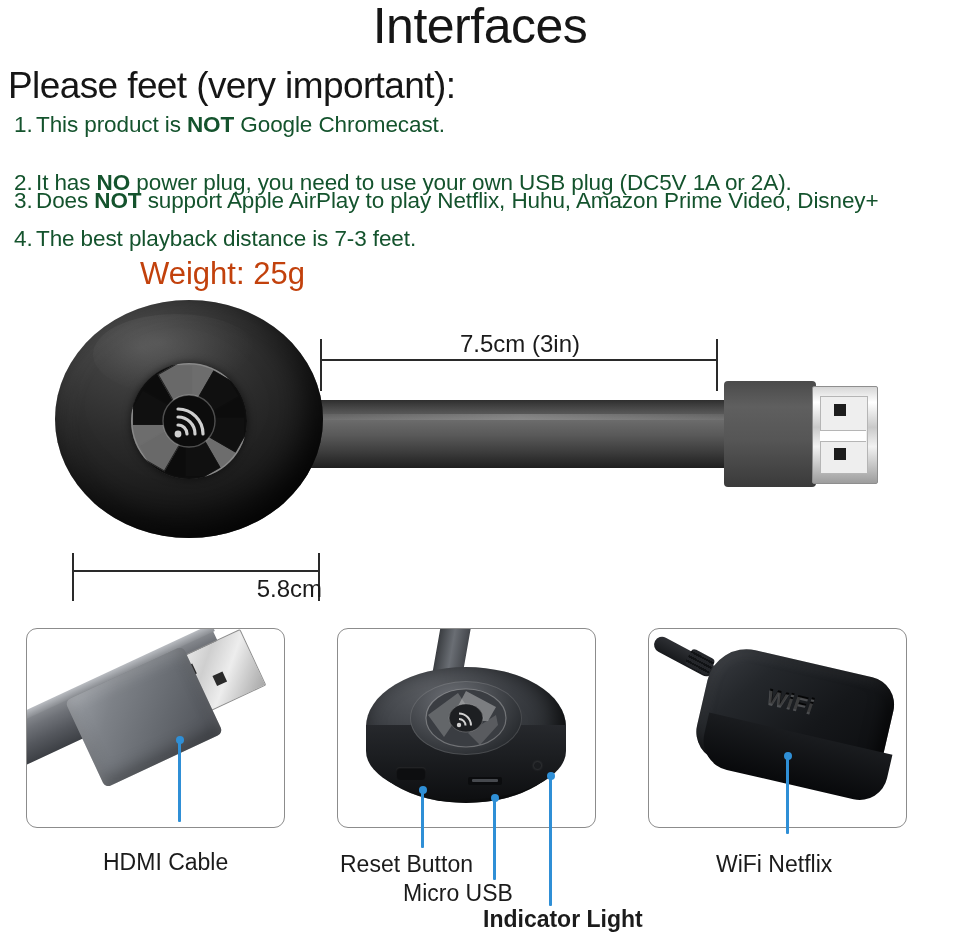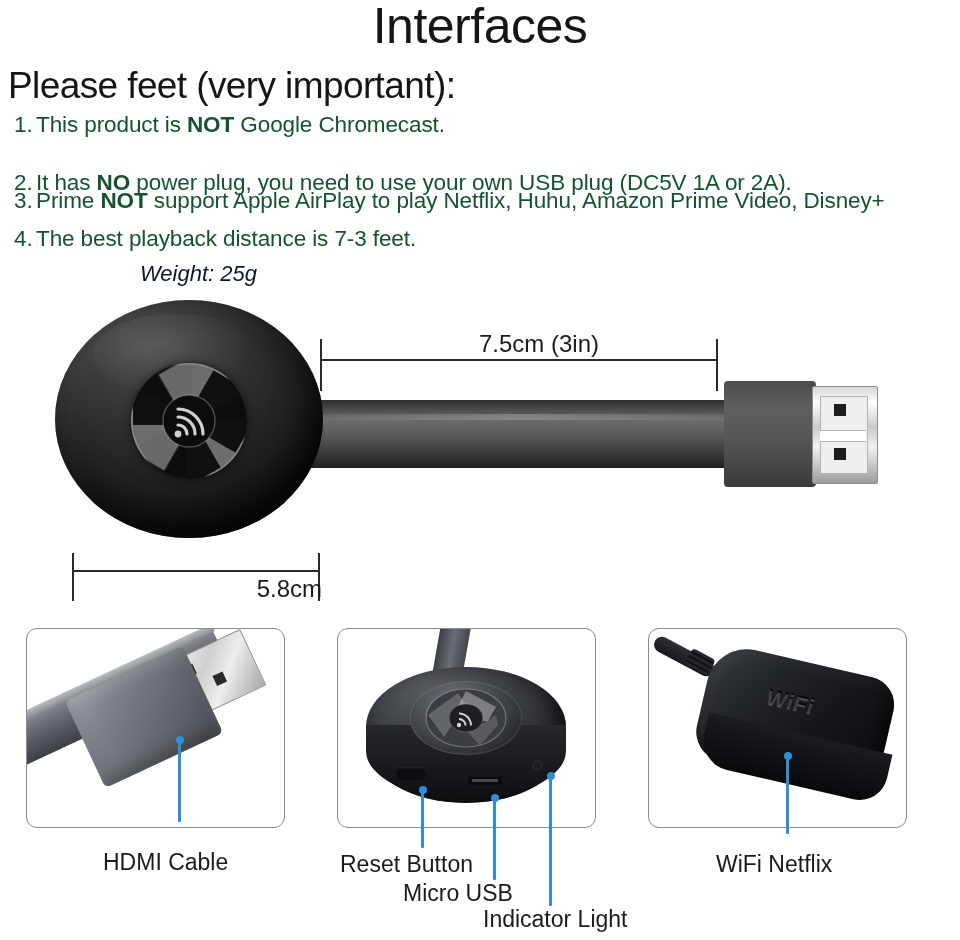--- a/index.html
+++ b/index.html
@@ -30,21 +30,21 @@
   .note-row .num{display:inline-block;min-width:22px;}
   .note-row b{font-weight:700;}
   #note0{top:112px;}
   #note1{top:150px;margin-top:20px;}
   #note2{top:188px;}
   #note3{top:226px;}
 
   
   #weight-label{
     left:140px;top:260px;
-    font-size:22px;line-height:27px;color:#0f172a;white-space:nowrap;font-style:italic;
+    font-size:31px;line-height:27px;color:#c2410c;white-space:nowrap;
   }
 
   
   #disc{
     left:55px;top:300px;width:268px;height:238px;
     border-radius:50%;
     background:
       radial-gradient(ellipse 150% 120% at 32% 20%, #4a4a4a 0%, #2b2b2b 32%, #161616 60%, #0b0b0b 100%);
     box-shadow:inset -12px -14px 34px rgba(0,0,0,.85), inset 8px 8px 26px rgba(255,255,255,.06);
   }
@@ -99,21 +99,21 @@
   .plug-pin{position:absolute;width:12px;height:12px;background:#1c1c1c;}
   #plug-notch{
     left:820px;top:430px;width:46px;height:10px;
     background:#ffffff;border-top:1px solid #b5b5b5;border-bottom:1px solid #b5b5b5;
   }
 
   
   .dim-line{position:absolute;background:#2a2a2a;}
   .dim-tick{position:absolute;width:1.5px;background:#2a2a2a;}
   #dim-top-label{
-    left:339px;top:330px;width:400px;text-align:center;
+    left:320px;top:330px;width:400px;text-align:center;
     font-size:24px;line-height:28px;color:#1b1b1b;
   }
   #dim-bot-label{
     left:72px;top:575px;width:250px;text-align:right;
     font-size:24px;line-height:28px;color:#1b1b1b;
   }
 
   
   .panel{
     position:absolute;top:628px;height:198px;
@@ -233,21 +233,21 @@
 <div class="abs" id="title">Interfaces</div>
 <div class="abs" id="subtitle">Please feet (very important):</div>
 
 <div class="note-row" id="note0">
   <span class="num">1.</span><span>This product is </span><b>NOT</b><span> Google Chromecast.</span>
 </div>
 <div class="note-row" id="note1">
   <span class="num">2.</span><span>It has </span><b>NO</b><span> power plug, you need to use your own USB plug (DC5V 1A or 2A).</span>
 </div>
 <div class="note-row" id="note2">
-  <span class="num">3.</span><span>Prime </span><b>NOT</b><span> support Apple AirPlay to play Netflix, Huhu, Amazon Prime Video, Disney+</span>
+  <span class="num">3.</span><span>Does </span><b>NOT</b><span> support Apple AirPlay to play Netflix, Huhu, Amazon Prime Video, Disney+</span>
 </div>
 <div class="note-row" id="note3">
   <span class="num">4.</span><span>The best playback distance is 7-3 feet.</span>
 </div>
 
 <div class="abs" id="weight-label">Weight: 25g</div>
 
 <div class="abs" id="cable"></div>
 <div class="abs" id="cable-hi"></div>
 <div class="abs" id="plug-body"></div>
@@ -322,21 +322,21 @@
 <div class="callout" style="left:421px;top:790px;height:58px;"></div>
 <div class="dot" style="left:418.5px;top:786px;"></div>
 <div class="callout-label" style="left:340px;top:850px;">Reset Button</div>
 
 <div class="callout" style="left:493px;top:798px;height:82px;"></div>
 <div class="dot" style="left:490.5px;top:794px;"></div>
 <div class="callout-label" style="left:403px;top:879px;">Micro USB</div>
 
 <div class="callout" style="left:549px;top:776px;height:130px;"></div>
 <div class="dot" style="left:546.5px;top:772px;"></div>
-<div class="callout-label" style="left:483px;top:905px;">Indicator Light</div>
+<div class="callout-label" style="left:483px;top:905px;font-weight:bold;">Indicator Light</div>
 
 <div class="panel" id="panel-wifi">
   <div id="ant-cord"></div>
   <div id="ant-strain"></div>
   <div id="ant-body"></div>
   <div id="ant-edge"></div>
   <div id="ant-wordmark">WiFi</div>
 </div>
 <div class="callout" style="left:786px;top:756px;height:78px;"></div>
 <div class="dot" style="left:783.5px;top:752px;"></div>

